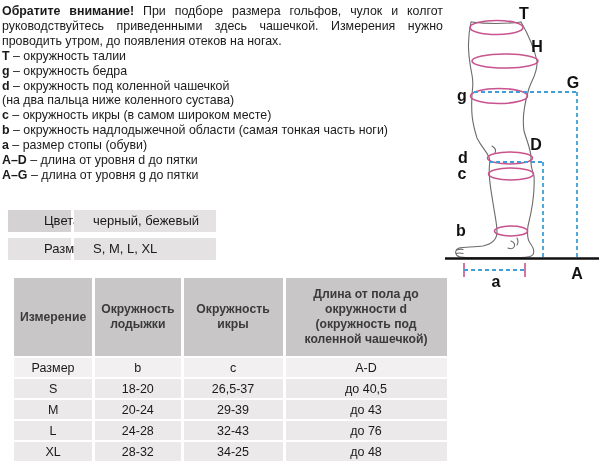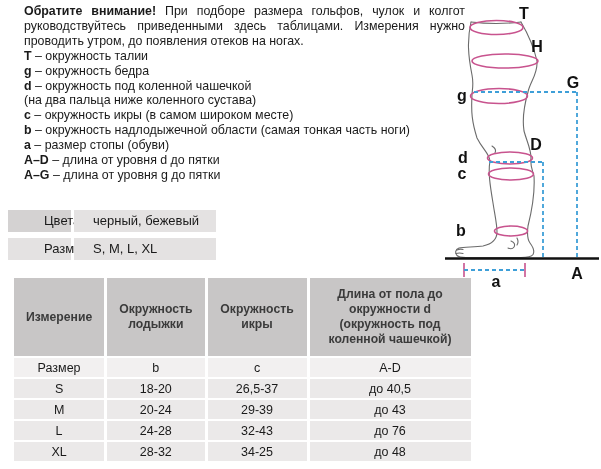--- a/index.html
+++ b/index.html
@@ -1,33 +1,33 @@
 <!DOCTYPE html>
 <html><head>
 <meta charset="utf-8">
 <style>
   html,body{margin:0;padding:0;}
   .page{position:relative;width:601px;height:469px;background:#ffffff;overflow:hidden;
         font-family:"Liberation Sans",sans-serif;color:#1a1a1a;}
   
-  .text-block{position:absolute;left:24px;top:4px;width:441px;font-size:12.4px;line-height:14.9px;}
+  .text-block{position:absolute;left:2px;top:4px;width:441px;font-size:12.4px;line-height:14.9px;}
   .jline{text-align:justify;text-align-last:justify;white-space:normal;}
   .legend-line b{font-weight:700;}
   
   .attr-table{position:absolute;left:8px;top:210px;display:grid;
               grid-template-columns:63px 142px;gap:6px 3px;font-size:13px;}
   .attr-cell{height:22px;line-height:22px;background:#e4e2e2;}
   .attr-label{text-align:center;padding-left:36px;}
   .attr-label-dark{background:#d4d2d2;}
   .attr-value{padding-left:19px;}
   
   .size-table{position:absolute;left:11px;top:276px;border-collapse:separate;
               border-spacing:3px 2px;table-layout:fixed;}
   .size-table th{background:#c8c6c6;color:#3b3b3b;font-weight:700;font-size:12.2px;
-                 height:78px;text-align:center;vertical-align:middle;padding:0 12px;line-height:15px;}
+                 height:78px;text-align:center;vertical-align:middle;padding:0 6px;line-height:15px;}
   .size-table td{background:#ebe9e9;font-size:12.5px;height:19px;text-align:center;
                  vertical-align:middle;padding:0;}
   .size-table tr.subhead td{background:#f2f0f0;}
   col.c1{width:72px;}col.c2{width:76px;}col.c3{width:99px;}col.c4{width:161px;}
   
   .diagram{position:absolute;left:0;top:0;width:601px;height:292px;}
   .diagram text{font-family:"Liberation Sans",sans-serif;font-weight:700;font-size:16px;fill:#111;}
 </style>
 </head>
 <body>
@@ -80,21 +80,21 @@
       <text x="463" y="163">d</text>
       <text x="462" y="179">c</text>
       <text x="461" y="236">b</text>
       <text x="496" y="287">a</text>
       <text x="577" y="279">A</text>
     </g>
   </svg>
 
   <div class="text-block">
     <div class="jline"><b>Обратите внимание!</b> <span>При подборе размера гольфов, чулок и колгот</span></div>
-    <div class="jline">руководствуйтесь приведенными здесь таблицами. Измерения нужно</div>
+    <div class="jline">руководствуйтесь приведенными здесь чашечкой. Измерения нужно</div>
     <div>проводить утром, до появления отеков на ногах.</div>
     <div>
         <div class="legend-line"><b>Т</b> – окружность талии</div>
         <div class="legend-line"><b>g</b> – окружность бедра</div>
         <div class="legend-line"><b>d</b> – окружность под коленной чашечкой</div>
         <div class="legend-line">(на два пальца ниже коленного сустава)</div>
         <div class="legend-line"><b>c</b> – окружность икры (в самом широком месте)</div>
         <div class="legend-line"><b>b</b> – окружность надлодыжечной области (самая тонкая часть ноги)</div>
         <div class="legend-line"><b>a</b> – размер стопы (обуви)</div>
         <div class="legend-line"><b>A–D</b> – длина от уровня d до пятки</div>

